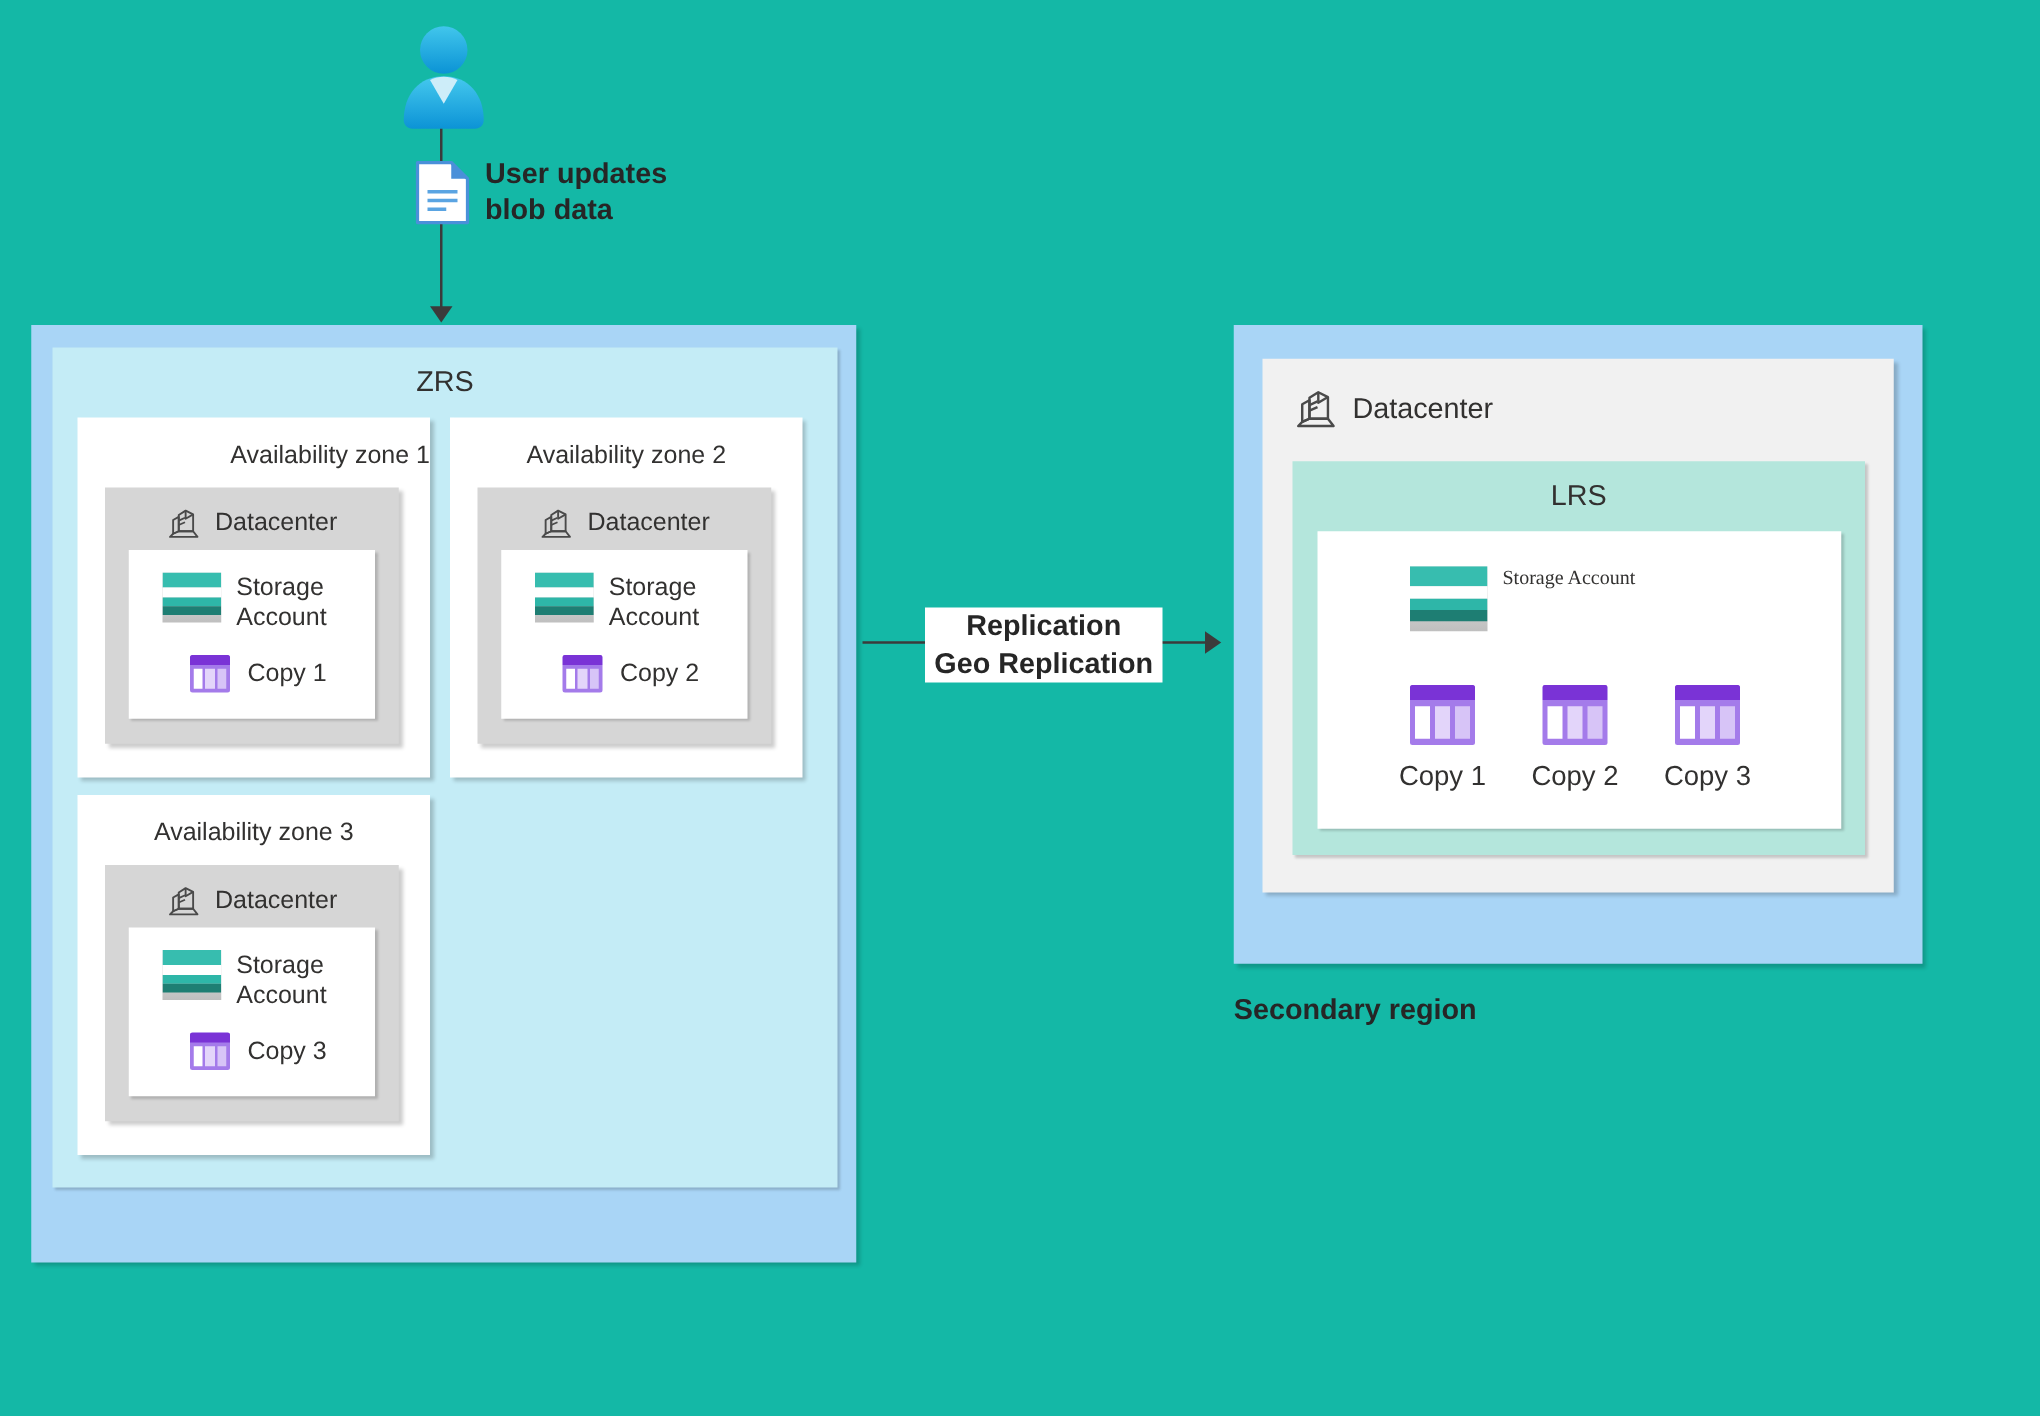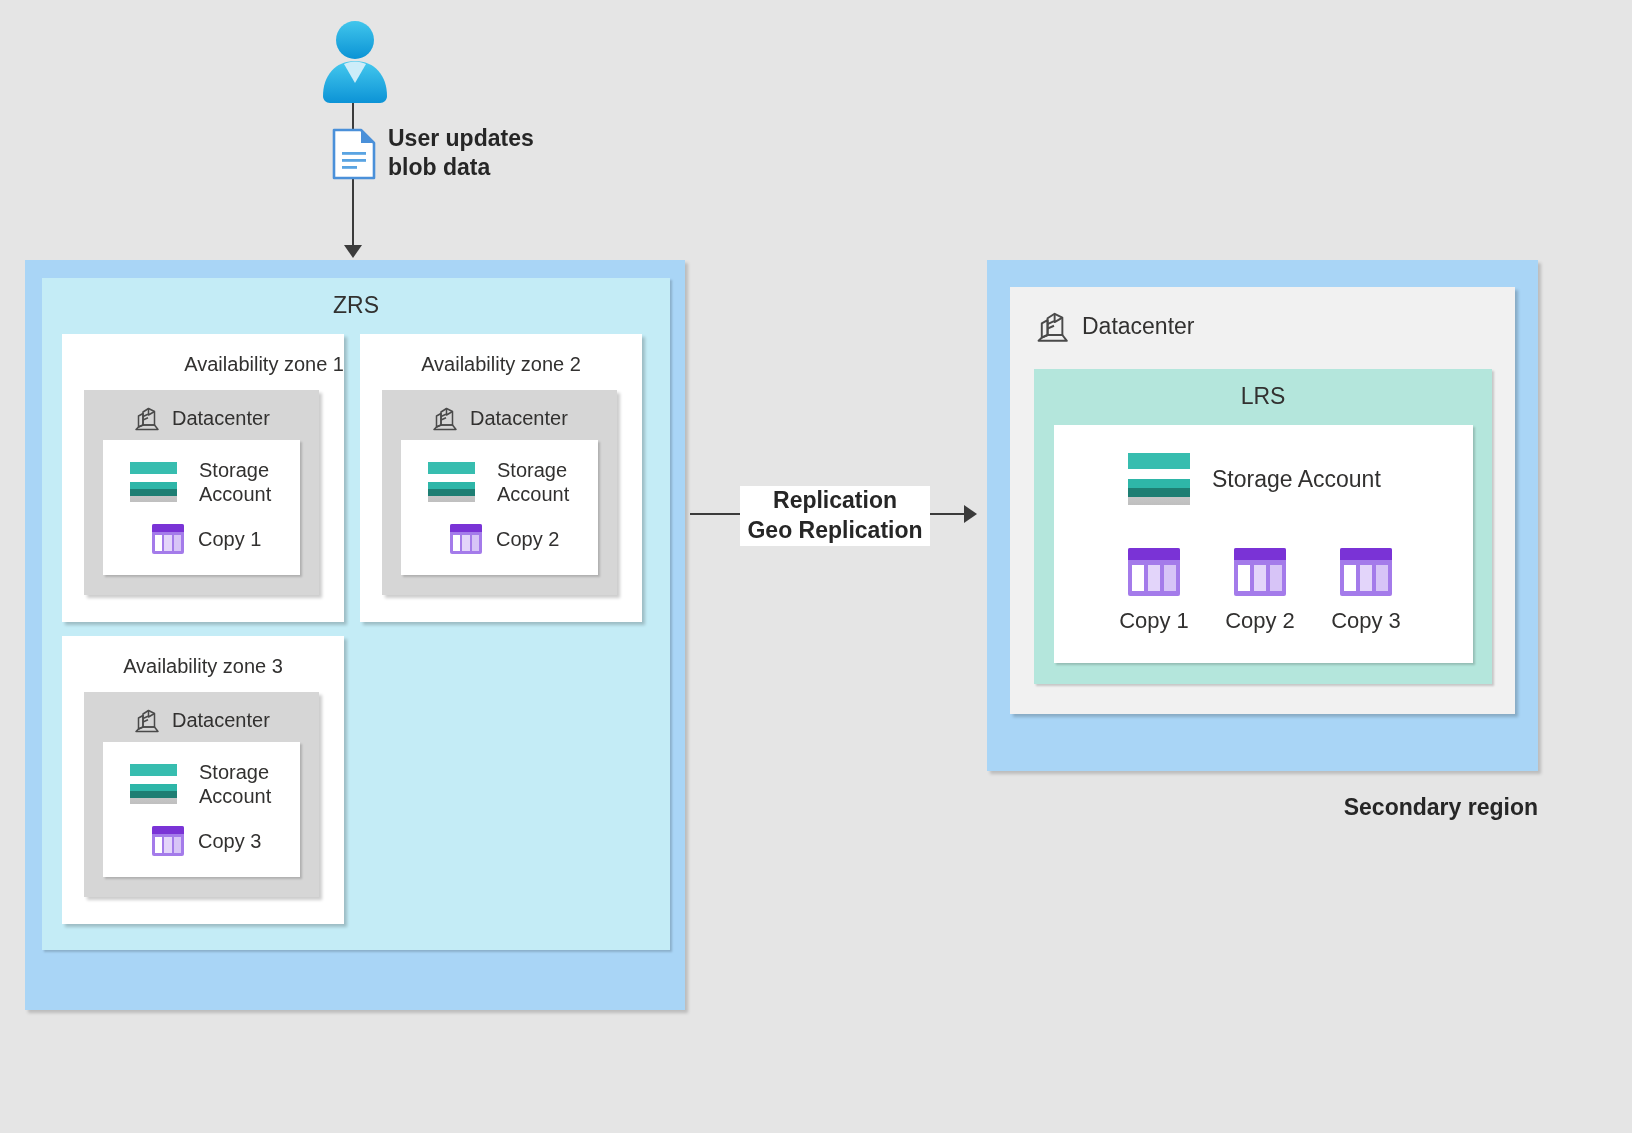--- a/index.html
+++ b/index.html
@@ -5,21 +5,21 @@
   * { box-sizing: border-box; }
   html, body {
     margin: 0; padding: 0;
     background: #ffffff;
     font-family: "Liberation Sans", sans-serif;
   }
   #canvas {
     position: relative;
     width: 1632px;
     height: 1133px;
-    background: #e5e5e5;
+    background: #14b8a6;
     overflow: hidden;
   }
 
   
   .lbl {
     color: #323130;
     font-weight: 400;
     white-space: nowrap;
   }
 
@@ -111,22 +111,21 @@
   }
   .icon-copy .col { flex: 1; }
   .icon-copy .c1 { background: #FFFFFF; }
   .icon-copy .c2 { background: #E3D5FA; }
   .icon-copy .c3 { background: #D7C4F7; }
 
   
   .sa-row {
     position: absolute;
     display: flex;
-    align-items: center;
-    gap: 22px;
+    gap: 12px;
   }
   .sa-row .lbl { font-size: 20px; line-height: 1.22; white-space: normal; }
 
   .copy-row {
     position: absolute;
     display: flex;
     align-items: center;
     gap: 14px;
   }
   .copy-row .lbl { font-size: 20px; }
@@ -164,21 +163,21 @@
     line-height: 1.28;
     font-weight: bold;
     color: #262626;
   }
 
   .region-caption {
     position: absolute;
     font-size: 23px;
     font-weight: bold;
     color: #262626;
-    text-align: right;
+    text-align: left;
   }
 
   .mid-caption {
     position: absolute;
     font-size: 23px;
     font-weight: bold;
     color: #262626;
     line-height: 1.3;
     text-align: center;
     background: #ffffff;
@@ -424,21 +423,21 @@
 
   <div class="inner-card" style="left:1054px; top:425px; width:419px; height:238px;"></div>
 
   <div class="sa-row" style="left:1128px; top:453px;">
     <span class="icon-storage" style="width:62px;height:52px;">
       <span class="bar b1" style="height:16px"></span>
       <span class="bar b2" style="height:10px"></span>
       <span class="bar b3" style="height:9px"></span>
       <span class="bar b4" style="height:9px"></span>
     </span>
-    <span class="lbl" style="font-size:23px;">Storage Account</span>
+    <span class="lbl" style="font-size:16px;font-family:Liberation Serif, serif;">Storage Account</span>
   </div>
 
   <div class="copy-cell" style="left:1113px; top:548px; width:82px;">
     <span class="icon-copy" style="width:52px;height:48px;">
       <span class="cap" style="height:12px"></span>
       <span class="cols">
         <span class="col c1"></span>
           <span class="col c2"></span>
           <span class="col c3"></span>
       </span>

